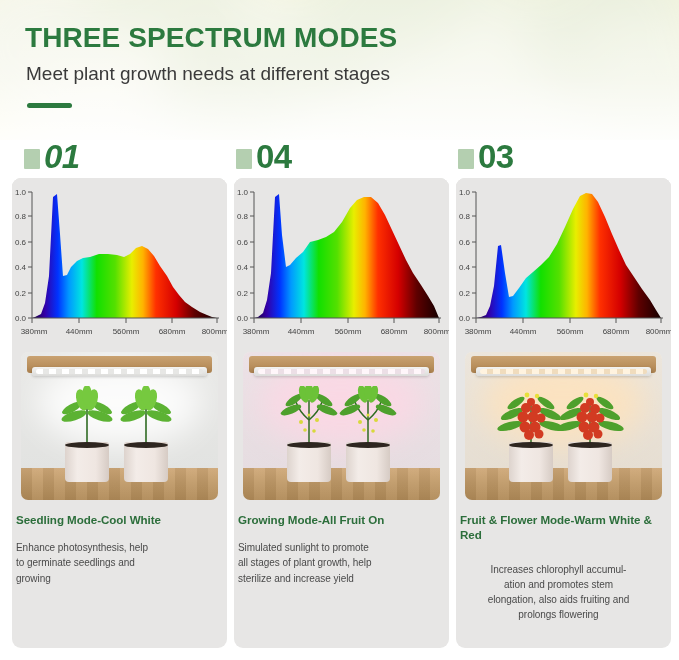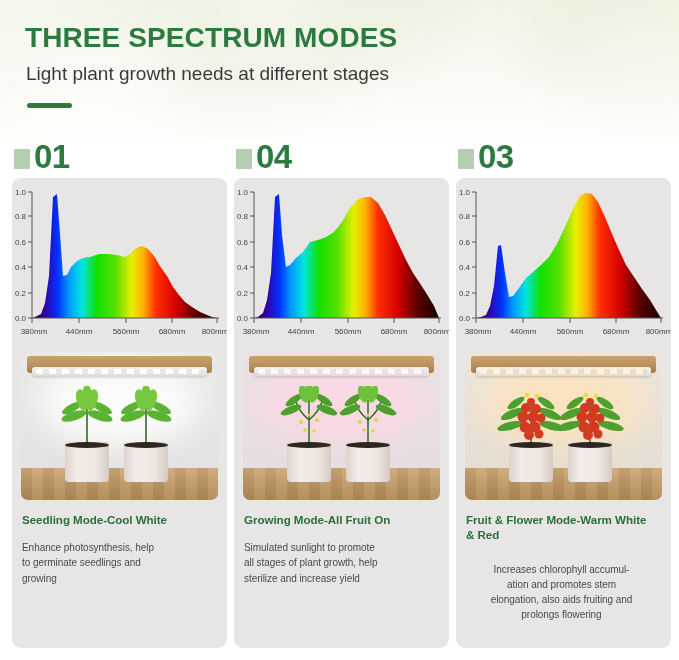--- a/index.html
+++ b/index.html
@@ -41,21 +41,21 @@
     font-size:19px;font-weight:400;color:#3a3a3a;white-space:nowrap;
   }
   .accent-bar{
     position:absolute;left:27px;top:103px;width:45px;height:5px;
     background:#2c7a3f;border-radius:3px;
   }
 
   
   .numrow{position:absolute;left:0;top:140px;width:679px;height:38px;}
   .numgroup{position:absolute;top:0;display:flex;align-items:center;}
-  .numgroup.g1{left:14px;}
+  .numgroup.g1{left:24px;font-style:italic;}
   .numgroup.g2{left:236px;}
   .numgroup.g3{left:458px;justify-content:space-between;}
   .sq{width:16px;height:20px;background:#9bbf96;opacity:.75;border-radius:1px;
       margin-right:4px;margin-top:4px;}
   .num{font-size:33px;font-weight:800;color:#2c7a3f;line-height:1;letter-spacing:-.5px;}
 
   
   .cards{position:absolute;left:0;top:178px;width:679px;height:470px;}
   .card{
     position:absolute;top:0;width:215px;height:470px;
@@ -99,21 +99,21 @@
   .pot:after{content:"";position:absolute;left:0;top:0;width:100%;height:6px;border-radius:50%;
     background:#2e2620;}
   .pot.p1{left:44px;}
   .pot.p2{left:103px;}
 
   .plant{position:absolute;bottom:52px;width:70px;height:62px;}
   .plant.l{left:31px;}
   .plant.r{left:90px;}
 
   
-  .cap{padding:12px 14px 0 10px;}
+  .cap{padding:12px 14px 0 4px;}
   .cap-title{
     font-size:11.6px;font-weight:700;color:#2c6e3b;line-height:1.32;
     letter-spacing:-.05px;
   }
   .cap-body{
     margin-top:13px;font-size:10px;font-weight:400;color:#4a4a4a;line-height:1.52;
     letter-spacing:-.05px;white-space:pre-line;
   }
   .cap.two .cap-body{margin-top:19px;text-align:center;}
 </style>
@@ -130,21 +130,21 @@
         <i class="b4"></i>
         <i class="b5"></i>
       <i class="b6"></i>
         <i class="b7"></i>
         <i class="b8"></i>
         <i class="b9"></i>
         <i class="b10"></i>
     </div>
     <div class="wash"></div>
     <div class="title">THREE SPECTRUM MODES</div>
-    <div class="subtitle">Light plant growth needs at different stages</div>
+    <div class="subtitle">Meet plant growth needs at different stages</div>
     <div class="accent-bar"></div>
   </div>
 
   <div class="numrow">
     <div class="numgroup g1">
       <span class="sq"></span>
       <span class="num">01</span>
     </div>
     <div class="numgroup g2">
       <span class="sq"></span>

